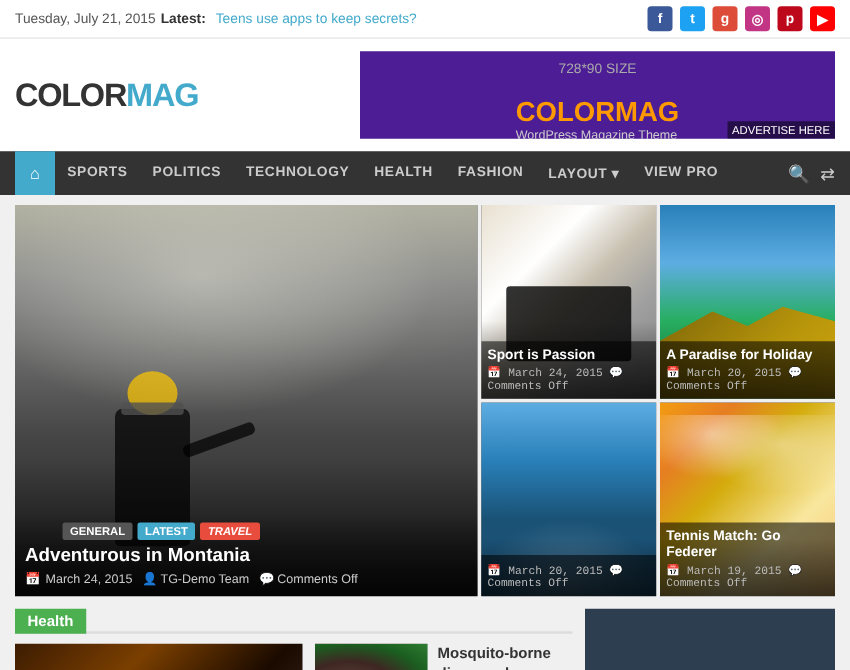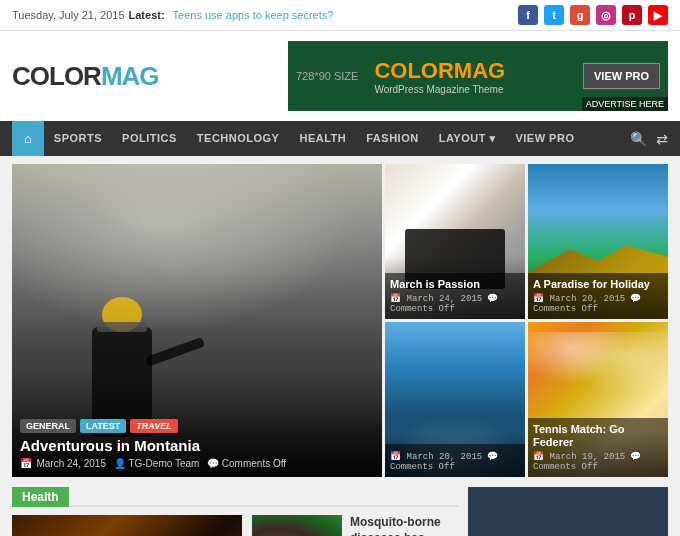--- a/index.html
+++ b/index.html
@@ -15,21 +15,21 @@
     .si-tw { background: #1da1f2; }
     .si-gp { background: #dd4b39; }
     .si-ig { background: #c13584; }
     .si-pt { background: #bd081c; }
     .si-yt { background: #ff0000; }
 
     
     .header { background: #fff; padding: 10px 12px; display: flex; align-items: center; justify-content: space-between; }
     .logo { font-size: 26px; font-weight: 900; color: #333; letter-spacing: -1px; }
     .logo span { color: #4ac; }
-    .header-ad { background: #14532d; width: 380px; height: 70px; display: flex; align-items: center; position: relative; overflow: hidden; }
+    .header-ad { background: #4c1d95; width: 380px; height: 70px; display: flex; align-items: center; position: relative; overflow: hidden; flex-direction: column; }
     .ad-size { color: #aaa; font-size: 11px; padding: 8px; }
     .ad-brand { color: #fff; padding: 8px; flex: 1; }
     .ad-brand-title { font-size: 22px; font-weight: 900; }
     .ad-brand-title span { color: #f90; }
     .ad-brand-sub { font-size: 10px; color: #ccc; }
     .ad-viewpro { background: #4a4a4a; color: #fff; border: 1px solid #888; padding: 6px 10px; font-size: 11px; font-weight: bold; cursor: pointer; margin-right: 8px; }
     .ad-advertise { position: absolute; right: 0; bottom: 0; background: rgba(0,0,0,0.5); color: #fff; font-size: 9px; padding: 2px 4px; }
 
     
     .nav { background: #333; display: flex; align-items: center; padding: 0 12px; }
@@ -41,21 +41,21 @@
 
     
     .main { padding: 8px 12px; }
     
     
     .hero-grid { display: grid; grid-template-columns: 370px 1fr 1fr; grid-template-rows: 155px 155px; gap: 3px; margin-bottom: 10px; }
     .hero-main { grid-row: 1 / 3; position: relative; overflow: hidden; background: #555; }
     .hero-item { position: relative; overflow: hidden; background: #666; }
     
     .hero-overlay { position: absolute; bottom: 0; left: 0; right: 0; background: linear-gradient(transparent, rgba(0,0,0,0.7)); padding: 8px; }
-    .hero-tags { display: flex; gap: 4px; margin-bottom: 4px; }
+    .hero-tags { display: flex; gap: 4px; margin-bottom: 4px; margin-left: 30px; }
     .tag { padding: 2px 6px; font-size: 9px; color: #fff; font-weight: bold; border-radius: 2px; text-transform: uppercase; }
     .tag-general { background: #555; }
     .tag-latest { background: #4ac; }
     .tag-travel { background: #e74c3c; font-style: italic; }
     .hero-title { color: #fff; font-size: 15px; font-weight: bold; margin-bottom: 4px; }
     .hero-meta { color: #ccc; font-size: 10px; display: flex; gap: 8px; }
     .hero-meta span { display: flex; align-items: center; gap: 2px; }
     
     .small-overlay { position: absolute; bottom: 0; left: 0; right: 0; background: rgba(0,0,0,0.55); padding: 5px; }
     .small-title { color: #fff; font-size: 11px; font-weight: bold; line-height: 1.2; }
@@ -173,21 +173,21 @@
         </div>
       </div>
     </div>
 
     <div class="hero-item">
       <div style="position:absolute;inset:0;background:linear-gradient(135deg,#e8e0d0 0%,#fff 30%,#c8c0b0 50%,#a0a0a0 70%,#808080 100%);"></div>
 
       <div style="position:absolute;bottom:30px;left:20px;right:20px;height:60px;background:rgba(0,0,0,0.8);border-radius:3px;"></div>
       <div style="position:absolute;bottom:0;left:0;right:0;height:40%;background:linear-gradient(transparent,rgba(0,0,0,0.6));"></div>
       <div class="small-overlay">
-        <div class="small-title">March is Passion</div>
+        <div class="small-title">Sport is Passion</div>
         <div class="small-meta">📅 <span>March 24, 2015</span> 💬 <span>Comments Off</span></div>
       </div>
     </div>
 
     <div class="hero-item">
       <div style="position:absolute;inset:0;background:linear-gradient(180deg,#2980b9 0%,#5dade2 30%,#27ae60 60%,#1e8449 80%,#196f3d 100%);"></div>
 
       <div style="position:absolute;bottom:0;left:0;right:0;height:50%;background:linear-gradient(135deg,#7d6608 0%,#9a7d0a 30%,#b7950b 60%,#cfa60d 100%);clip-path:polygon(0 40%,30% 10%,50% 25%,70% 5%,100% 20%,100% 100%,0 100%);"></div>
       <div style="position:absolute;bottom:0;left:0;right:0;height:30%;background:linear-gradient(transparent,rgba(0,0,0,0.5));"></div>
       <div class="small-overlay">

